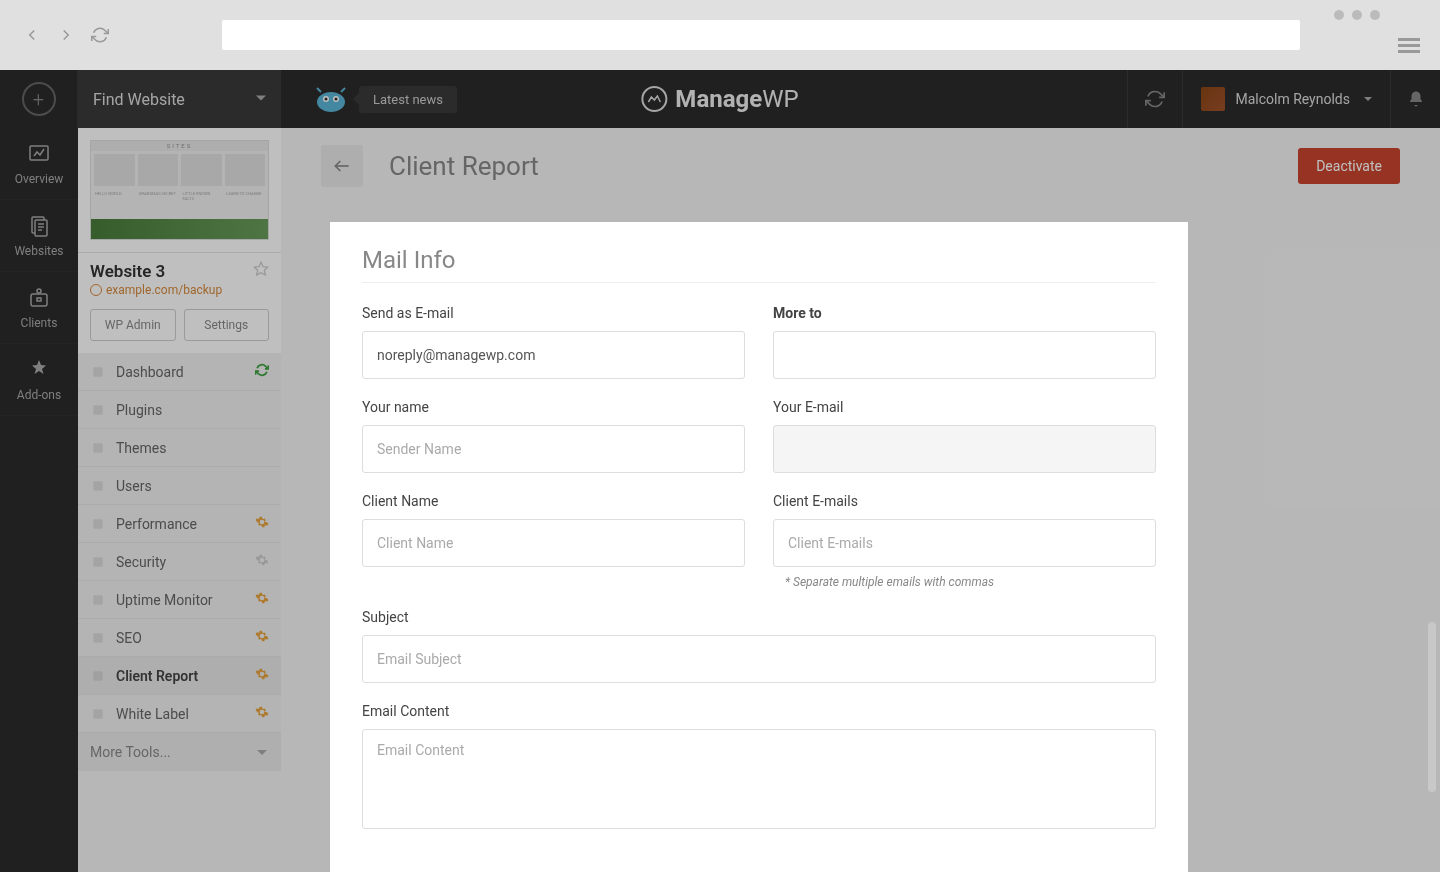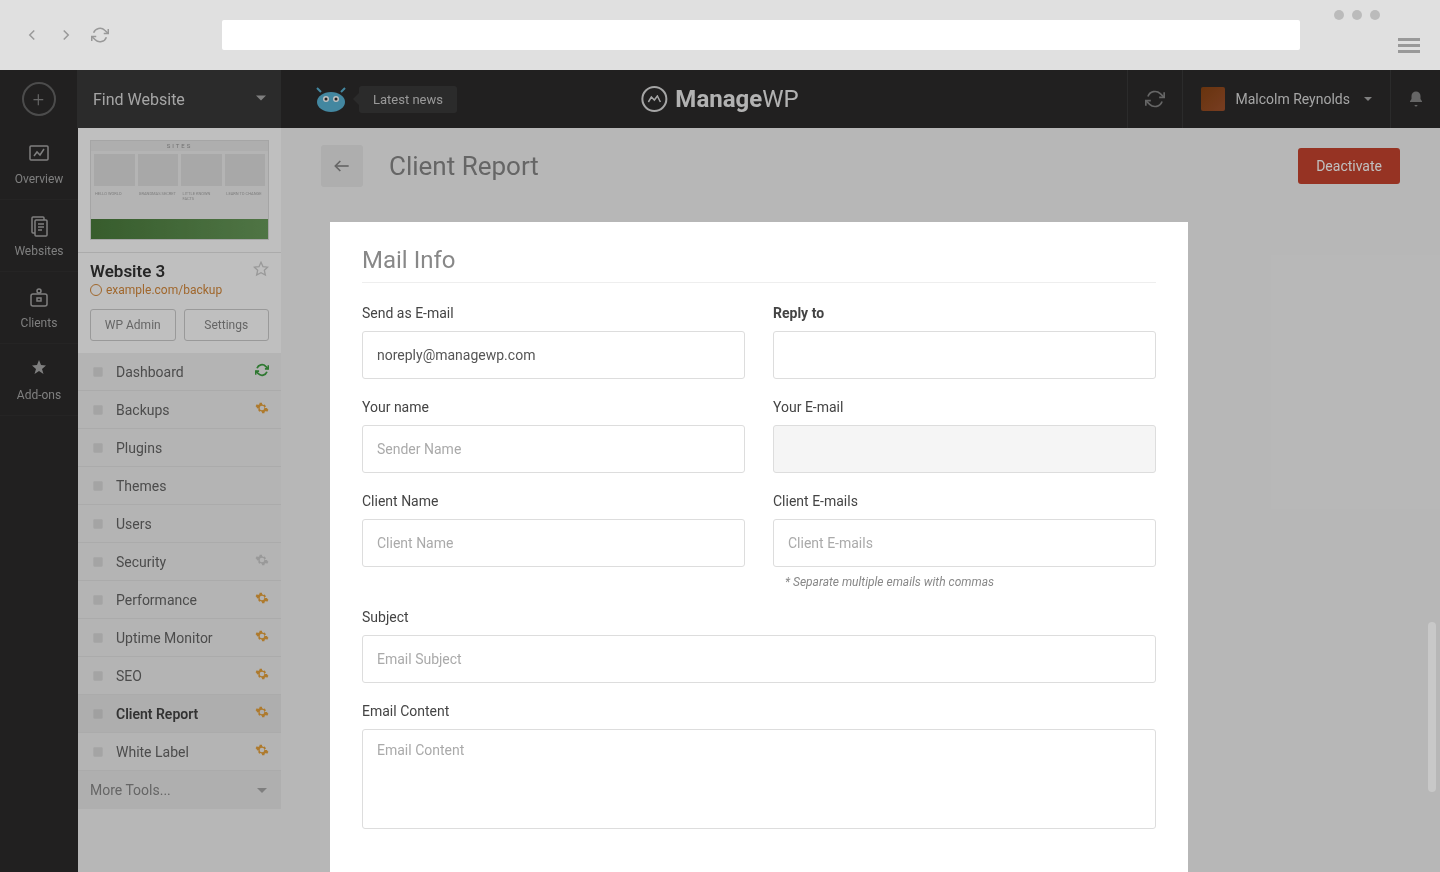--- a/index.html
+++ b/index.html
@@ -266,68 +266,57 @@
               <path d="M23 4v6h-6M1 20v-6h6"></path>
               <path d="M3.51 9a9 9 0 0114.85-3.36L23 10M1 14l4.64 4.36A9 9 0 0020.49 15"></path>
             </svg></span>
         </div>
         <div class="menu-item">
           <span class="mi-icon">
             <svg width="14" height="14" viewBox="0 0 24 24" fill="currentColor">
               <rect x="4" y="4" width="16" height="16" rx="2" opacity="0.4"></rect>
             </svg>
           </span>
-          <span>Backups</span>
+          <span>Plugins</span>
+        </div>
+        <div class="menu-item">
+          <span class="mi-icon">
+            <svg width="14" height="14" viewBox="0 0 24 24" fill="currentColor">
+              <rect x="4" y="4" width="16" height="16" rx="2" opacity="0.4"></rect>
+            </svg>
+          </span>
+          <span>Themes</span>
+        </div>
+        <div class="menu-item">
+          <span class="mi-icon">
+            <svg width="14" height="14" viewBox="0 0 24 24" fill="currentColor">
+              <rect x="4" y="4" width="16" height="16" rx="2" opacity="0.4"></rect>
+            </svg>
+          </span>
+          <span>Users</span>
+        </div>
+        <div class="menu-item">
+          <span class="mi-icon">
+            <svg width="14" height="14" viewBox="0 0 24 24" fill="currentColor">
+              <rect x="4" y="4" width="16" height="16" rx="2" opacity="0.4"></rect>
+            </svg>
+          </span>
+          <span>Performance</span>
           <span class="mi-gear active"><svg width="14" height="14" viewBox="0 0 24 24" fill="currentColor">
               <path d="M12 8a4 4 0 100 8 4 4 0 000-8zm9 4a7 7 0 01-.1 1.2l2.1 1.6-2 3.5-2.5-1a7 7 0 01-2 1.2l-.4 2.6h-4l-.4-2.6a7 7 0 01-2-1.2l-2.5 1-2-3.5 2.1-1.6A7 7 0 013 12a7 7 0 01.1-1.2L1 9.2l2-3.5 2.5 1a7 7 0 012-1.2L7.9 3h4l.4 2.6a7 7 0 012 1.2l2.5-1 2 3.5-2.1 1.6c.1.4.1.8.1 1.2z"></path>
             </svg></span>
-        </div>
-        <div class="menu-item">
-          <span class="mi-icon">
-            <svg width="14" height="14" viewBox="0 0 24 24" fill="currentColor">
-              <rect x="4" y="4" width="16" height="16" rx="2" opacity="0.4"></rect>
-            </svg>
-          </span>
-          <span>Plugins</span>
-        </div>
-        <div class="menu-item">
-          <span class="mi-icon">
-            <svg width="14" height="14" viewBox="0 0 24 24" fill="currentColor">
-              <rect x="4" y="4" width="16" height="16" rx="2" opacity="0.4"></rect>
-            </svg>
-          </span>
-          <span>Themes</span>
-        </div>
-        <div class="menu-item">
-          <span class="mi-icon">
-            <svg width="14" height="14" viewBox="0 0 24 24" fill="currentColor">
-              <rect x="4" y="4" width="16" height="16" rx="2" opacity="0.4"></rect>
-            </svg>
-          </span>
-          <span>Users</span>
         </div>
         <div class="menu-item">
           <span class="mi-icon">
             <svg width="14" height="14" viewBox="0 0 24 24" fill="currentColor">
               <rect x="4" y="4" width="16" height="16" rx="2" opacity="0.4"></rect>
             </svg>
           </span>
           <span>Security</span>
           <span class="mi-gear"><svg width="14" height="14" viewBox="0 0 24 24" fill="currentColor">
-              <path d="M12 8a4 4 0 100 8 4 4 0 000-8zm9 4a7 7 0 01-.1 1.2l2.1 1.6-2 3.5-2.5-1a7 7 0 01-2 1.2l-.4 2.6h-4l-.4-2.6a7 7 0 01-2-1.2l-2.5 1-2-3.5 2.1-1.6A7 7 0 013 12a7 7 0 01.1-1.2L1 9.2l2-3.5 2.5 1a7 7 0 012-1.2L7.9 3h4l.4 2.6a7 7 0 012 1.2l2.5-1 2 3.5-2.1 1.6c.1.4.1.8.1 1.2z"></path>
-            </svg></span>
-        </div>
-        <div class="menu-item">
-          <span class="mi-icon">
-            <svg width="14" height="14" viewBox="0 0 24 24" fill="currentColor">
-              <rect x="4" y="4" width="16" height="16" rx="2" opacity="0.4"></rect>
-            </svg>
-          </span>
-          <span>Performance</span>
-          <span class="mi-gear active"><svg width="14" height="14" viewBox="0 0 24 24" fill="currentColor">
               <path d="M12 8a4 4 0 100 8 4 4 0 000-8zm9 4a7 7 0 01-.1 1.2l2.1 1.6-2 3.5-2.5-1a7 7 0 01-2 1.2l-.4 2.6h-4l-.4-2.6a7 7 0 01-2-1.2l-2.5 1-2-3.5 2.1-1.6A7 7 0 013 12a7 7 0 01.1-1.2L1 9.2l2-3.5 2.5 1a7 7 0 012-1.2L7.9 3h4l.4 2.6a7 7 0 012 1.2l2.5-1 2 3.5-2.1 1.6c.1.4.1.8.1 1.2z"></path>
             </svg></span>
         </div>
         <div class="menu-item">
           <span class="mi-icon">
             <svg width="14" height="14" viewBox="0 0 24 24" fill="currentColor">
               <rect x="4" y="4" width="16" height="16" rx="2" opacity="0.4"></rect>
             </svg>
           </span>
           <span>Uptime Monitor</span>
@@ -395,21 +384,21 @@
 <div class="form-card">
   <div class="section-title">Mail Info</div>
   <div class="divider"></div>
 
   <div class="form-row">
     <div class="form-col">
       <label class="form-label">Send as E-mail</label>
       <input class="form-input" value="noreply@managewp.com" style="">
     </div>
     <div class="form-col">
-      <label class="form-label bold">Reply to</label>
+      <label class="form-label bold">More to</label>
       <input class="form-input" style="">
     </div>
   </div>
 
   <div class="form-row">
     <div class="form-col">
       <label class="form-label">Your name</label>
       <input class="form-input" placeholder="Sender Name" style="">
     </div>
     <div class="form-col">

